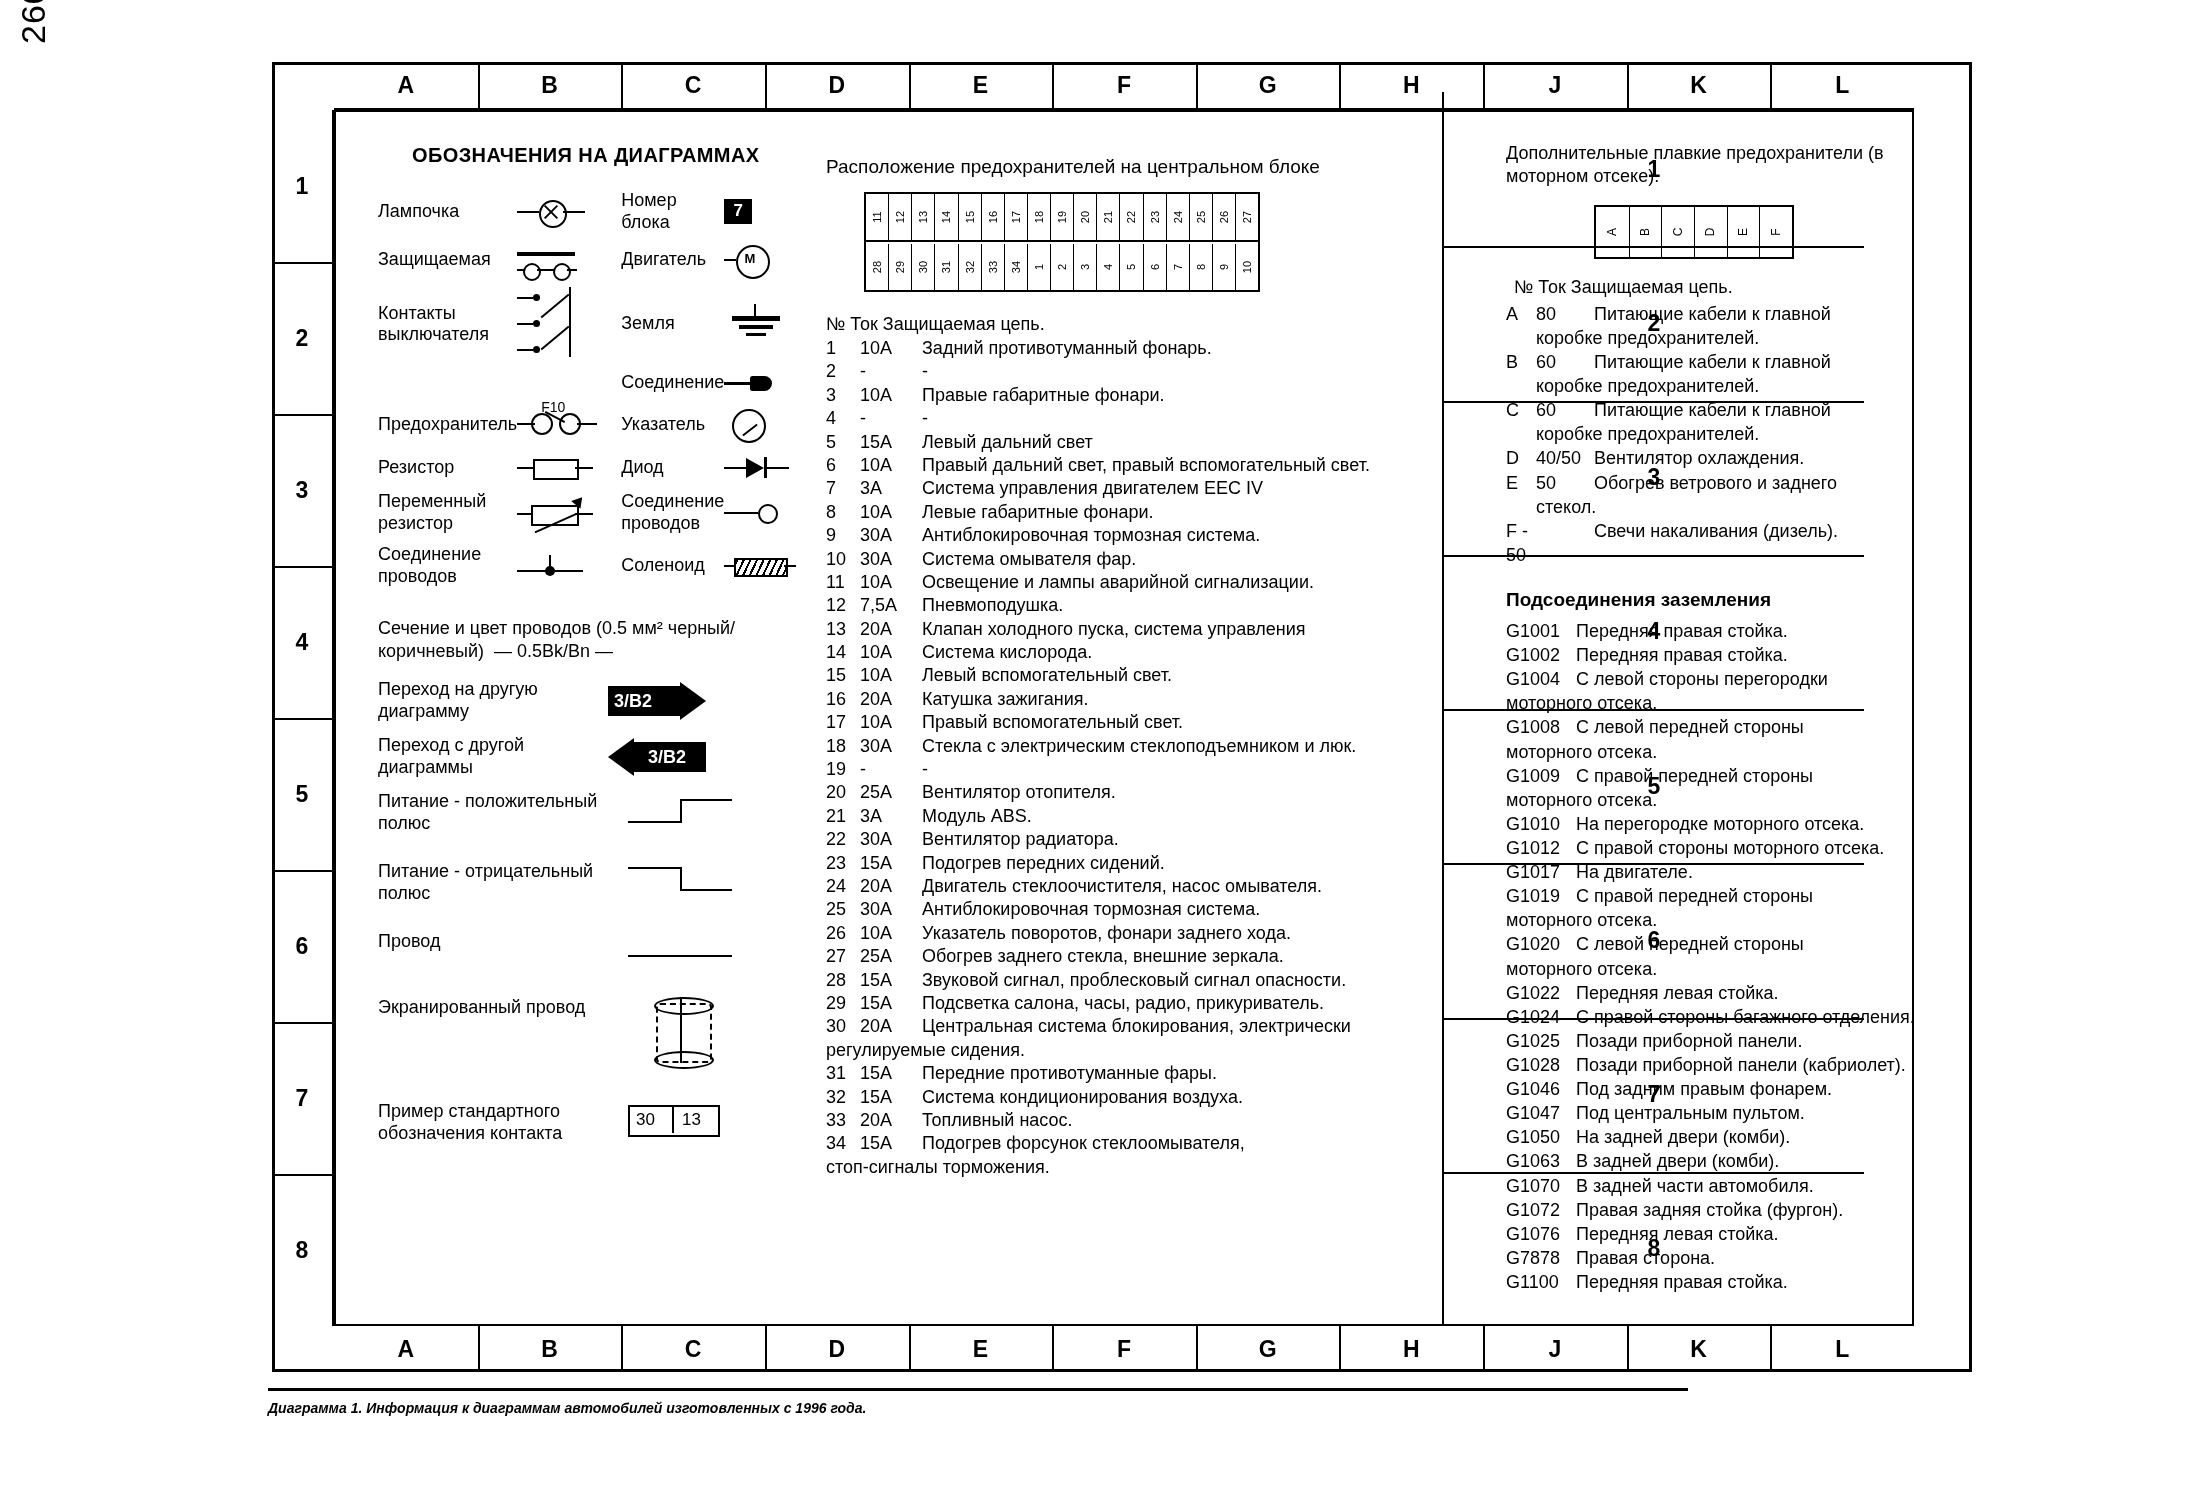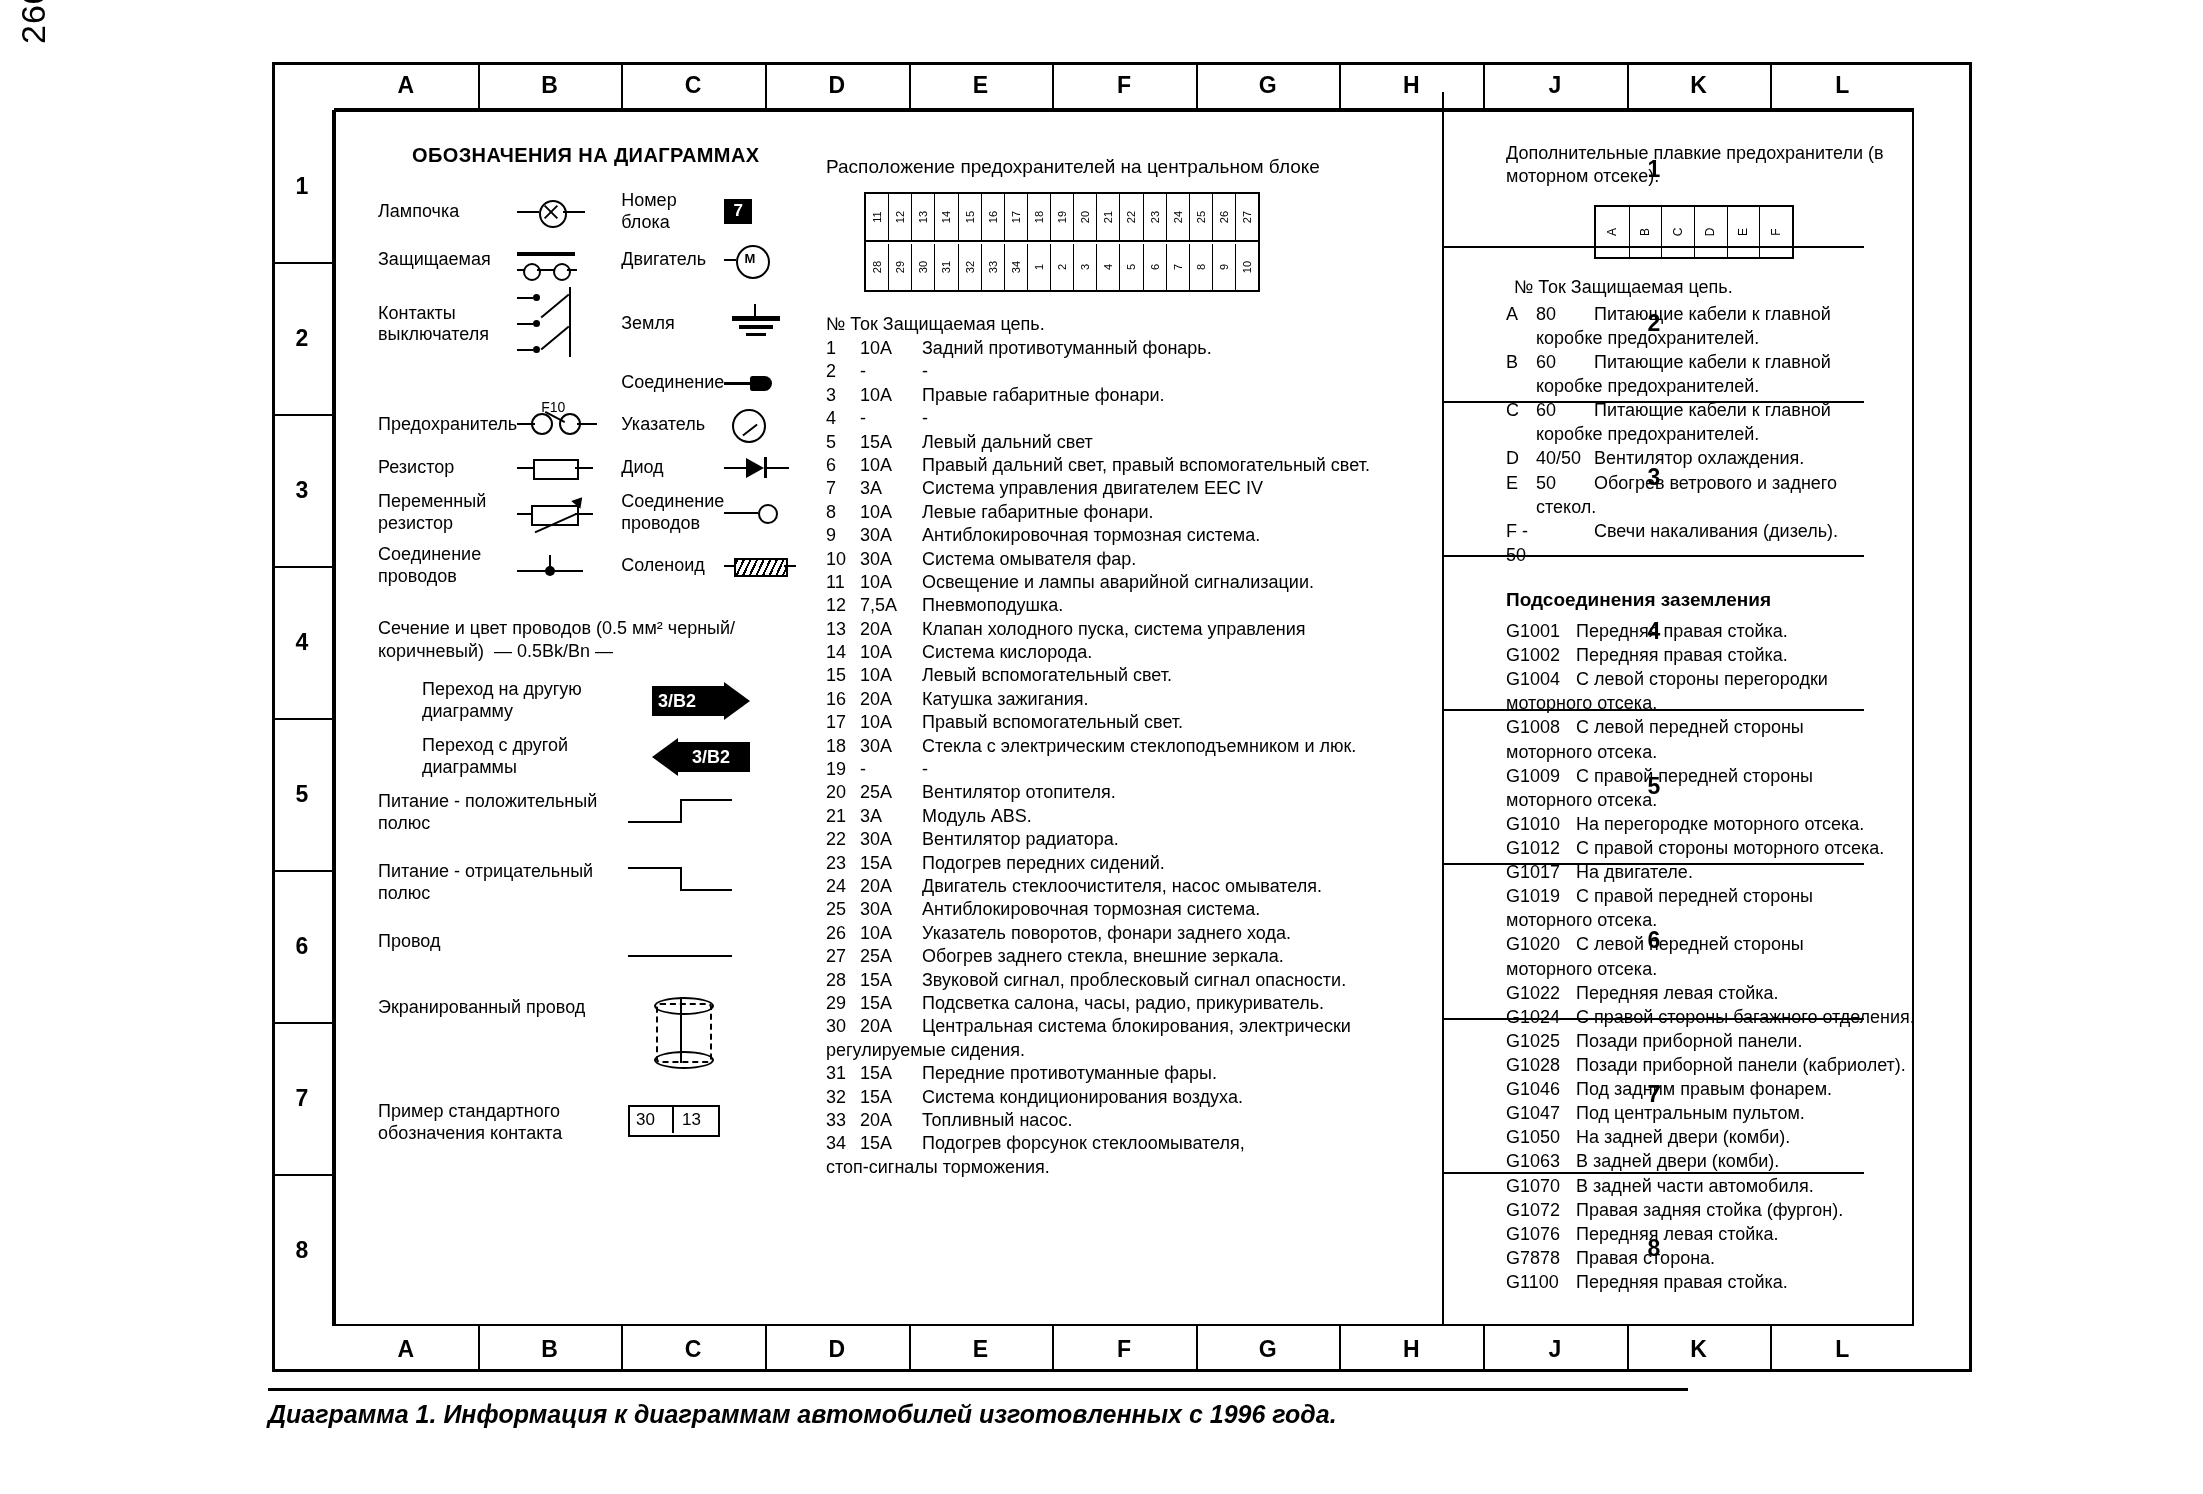--- a/index.html
+++ b/index.html
@@ -41,21 +41,21 @@
   .legend table{border-collapse:collapse;margin:18px 0 0 18px;}
   .legend td{vertical-align:middle;font-size:18px;line-height:1.2;padding:5px 0;}
   .legend td.t1{width:140px;}
   .legend td.s1{width:92px;}
   .legend td.t2{width:120px;padding-left:8px;}
   .legend td.s2{width:86px;}
 
   .block-wire{margin:24px 0 0 18px;font-size:18px;line-height:1.3;width:420px;}
 
   .jump{margin:16px 0 0 18px;}
-  .jumprow{display:flex;align-items:center;margin-bottom:12px;justify-content:center;}
+  .jumprow{display:flex;align-items:center;margin-bottom:12px;}
   .jumprow .txt{width:230px;font-size:18px;line-height:1.22;}
   .arrow-r,.arrow-l{position:relative;width:104px;height:38px;}
   .arrow-r .body{position:absolute;left:0;top:4px;width:72px;height:30px;background:#000;}
   .arrow-r .tip{position:absolute;left:72px;top:0;width:0;height:0;border-top:19px solid transparent;border-bottom:19px solid transparent;border-left:26px solid #000;}
   .arrow-r .t{position:absolute;left:6px;top:9px;color:#fff;font-size:18px;font-weight:bold;}
   .arrow-l .body{position:absolute;left:26px;top:4px;width:72px;height:30px;background:#000;}
   .arrow-l .tip{position:absolute;left:0;top:0;width:0;height:0;border-top:19px solid transparent;border-bottom:19px solid transparent;border-right:26px solid #000;}
   .arrow-l .t{position:absolute;left:40px;top:9px;color:#fff;font-size:18px;font-weight:bold;}
 
   .plist{margin:4px 0 0 18px;}
@@ -95,21 +95,21 @@
   .right .xl .c1{width:30px;}
   .right .xl .c2{width:58px;}
   .right .xl .c3{flex:1;}
   .right h4{font-size:19px;font-weight:bold;margin:22px 0 8px 0;}
   .right .gl{font-size:18px;line-height:1.34;}
   .right .gl .li{display:flex;}
   .right .gl .gc{width:70px;}
   .right .gl .gd{flex:1;}
   .right .gl .cont{padding-left:0;}
 
-  .caption{position:absolute;left:268px;top:1400px;width:1500px;font-size:25px;font-style:italic;font-weight:bold;}
+  .caption{position:absolute;left:268px;top:1400px;width:1500px;font-size:14px;font-style:italic;font-weight:bold;}
   .caption .line{position:absolute;left:0;top:-12px;width:1420px;height:3px;background:#000;}
 
   
   .s-line{position:absolute;background:#000;}
   .circ{position:absolute;border:2px solid #000;border-radius:50%;}
   .dot{position:absolute;background:#000;border-radius:50%;}
   .numbox{display:inline-block;background:#000;color:#fff;font-weight:bold;font-size:17px;
           padding:2px 9px;}
 </style>
 </head>

